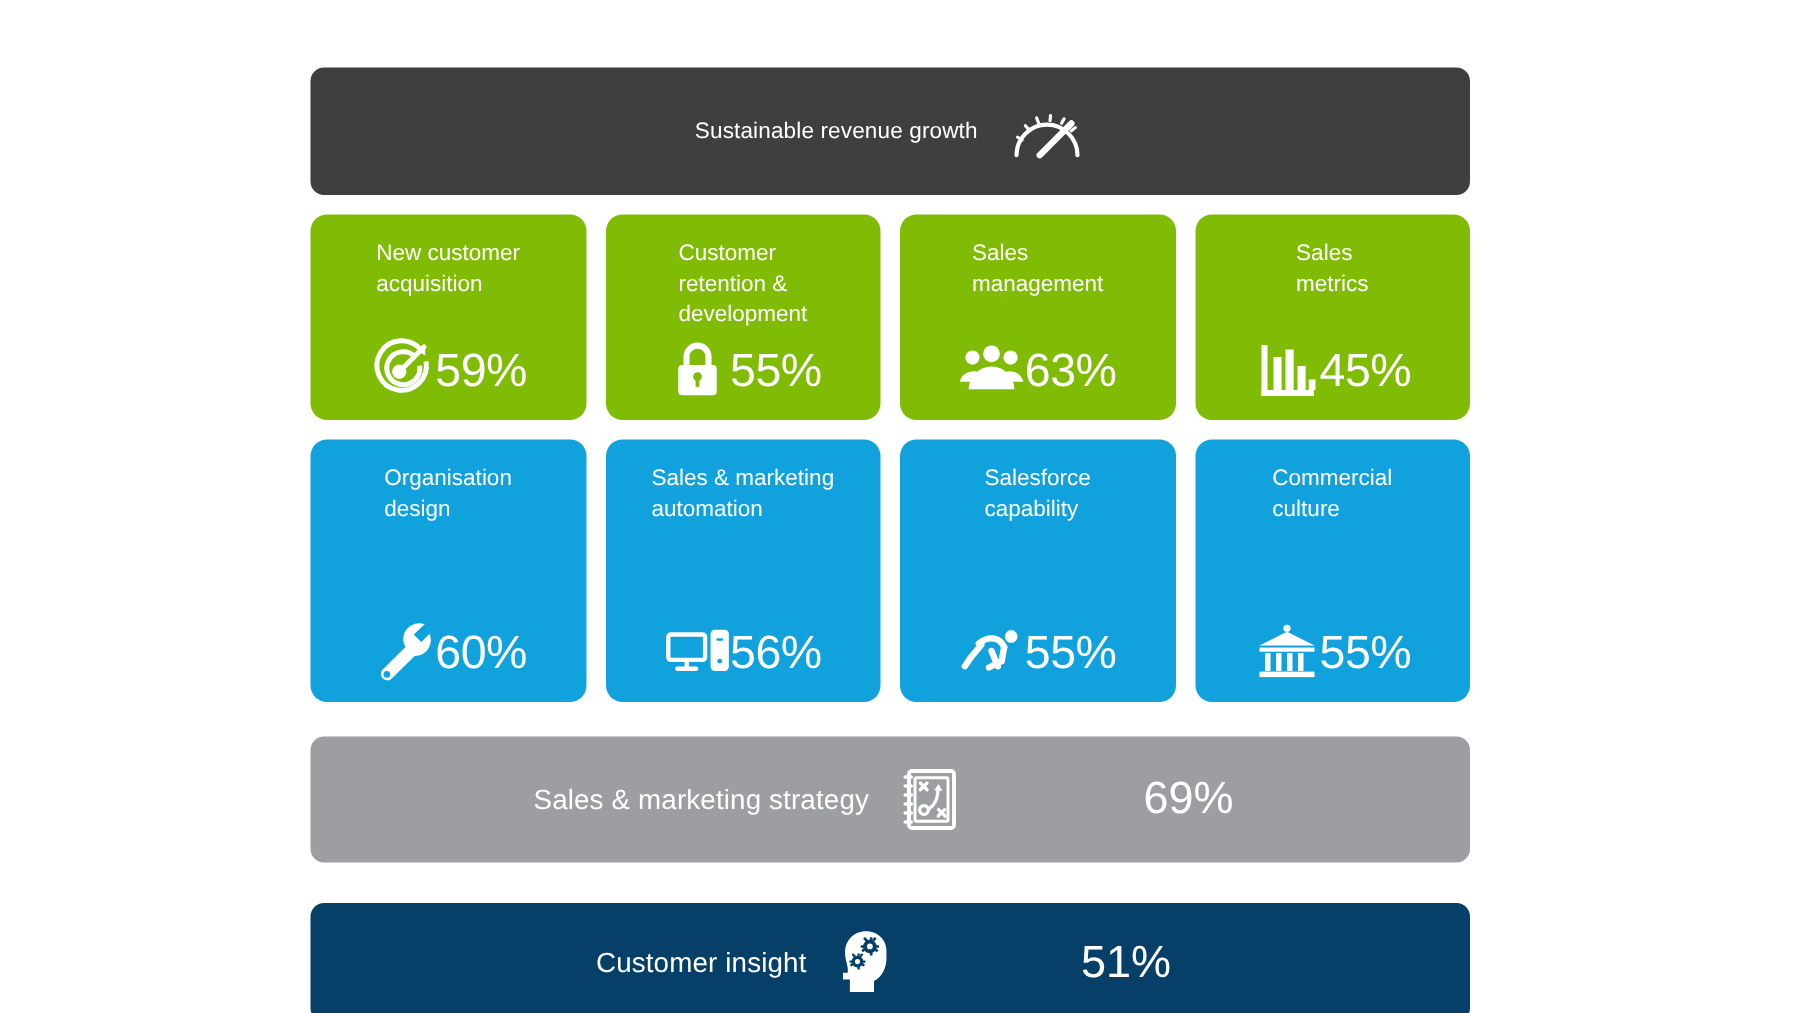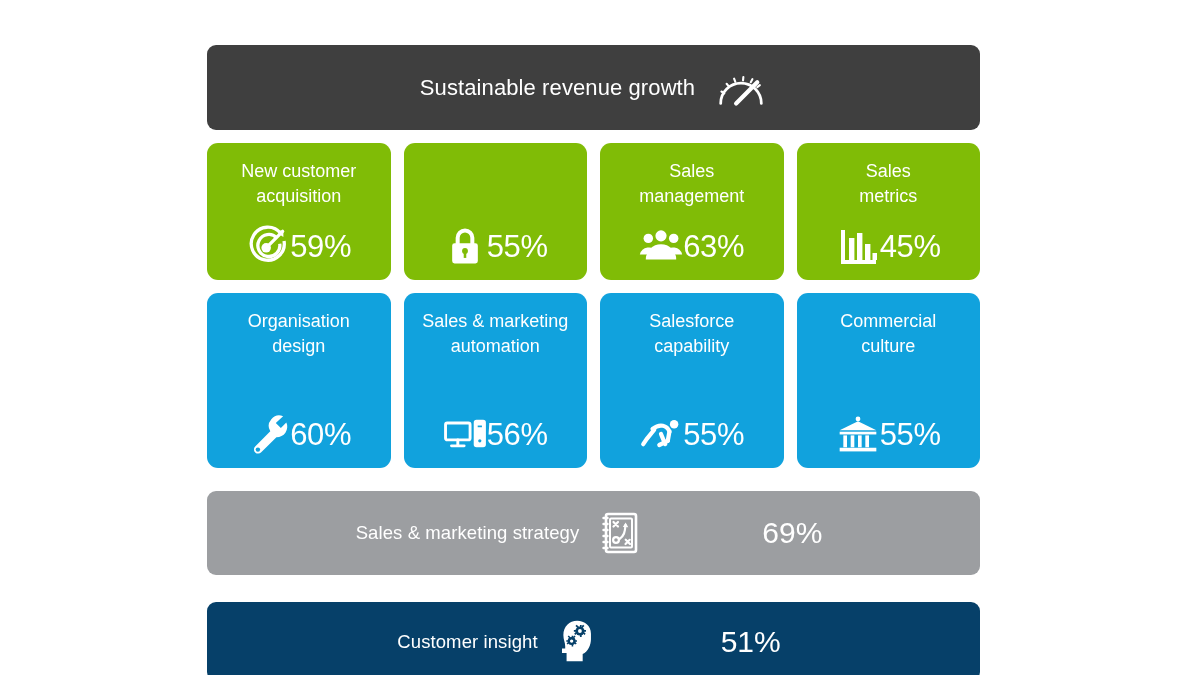--- a/index.html
+++ b/index.html
@@ -47,21 +47,21 @@
     font-weight: 400;
     margin-left: 110px;
     min-width: 78px;
     text-align: center;
   }
 
   #header-bar {
     height: 85px;
     background: #3f3f3f;
   }
-  #header-bar .bar-label { font-size: 22px; }
+  #header-bar .bar-label { font-size: 15px; }
   #header-bar .bar-icon { width: 52px; height: 42px; margin-left: 20px; }
 
   #strategy-bar {
     height: 84px;
     background: #9c9ea1;
     margin-top: 23px;
   }
   #insight-bar {
     height: 79px;
     background: #064069;
@@ -80,23 +80,22 @@
     color: #ffffff;
     padding: 16px 10px 12px;
     display: flex;
     flex-direction: column;
     align-items: center;
   }
   .row-green .card { height: 137px; background: #80bc06; }
   .row-blue  .card { height: 175px; background: #11a2dd; }
 
   .card-title {
-    font-size: 18px;
+    font-size: 15px;
     line-height: 1.37;
-    text-align: center;
     white-space: pre-line;
   }
   .card-bottom {
     margin-top: auto;
     display: flex;
     align-items: center;
     justify-content: center;
     gap: 0;
     width: 100%;
   }
@@ -144,20 +143,23 @@
             <circle cx="22" cy="26" r="5.2" fill="#ffffff" stroke="none"></circle>
             <path d="M22 26 L40 8" stroke-width="3.6" stroke-linecap="round"></path>
             <path d="M33.8 7.2 L40.8 7.2 L40.8 14.2 L36.6 11.4 Z" fill="#ffffff" stroke="none"></path>
           </svg>
         </span>
         <span class="card-pct">59%</span>
       </div>
     </div>
 
     <div class="card">
+      <div class="card-title">Customer
+retention &amp;
+development</div>
       <div class="card-bottom">
         <span class="card-icon">
           <svg viewBox="0 0 48 48" fill="none">
             <path d="M16 22 V15 a8 8 0 0 1 16 0 v7" stroke="#ffffff" stroke-width="4.4"></path>
             <rect x="10" y="21" width="28" height="22" rx="2.6" fill="#ffffff"></rect>
             <circle cx="24" cy="29.5" r="3.2" fill="#80bc06"></circle>
             <rect x="22.6" y="30" width="2.8" height="7" fill="#80bc06"></rect>
           </svg>
         </span>
         <span class="card-pct">55%</span>

